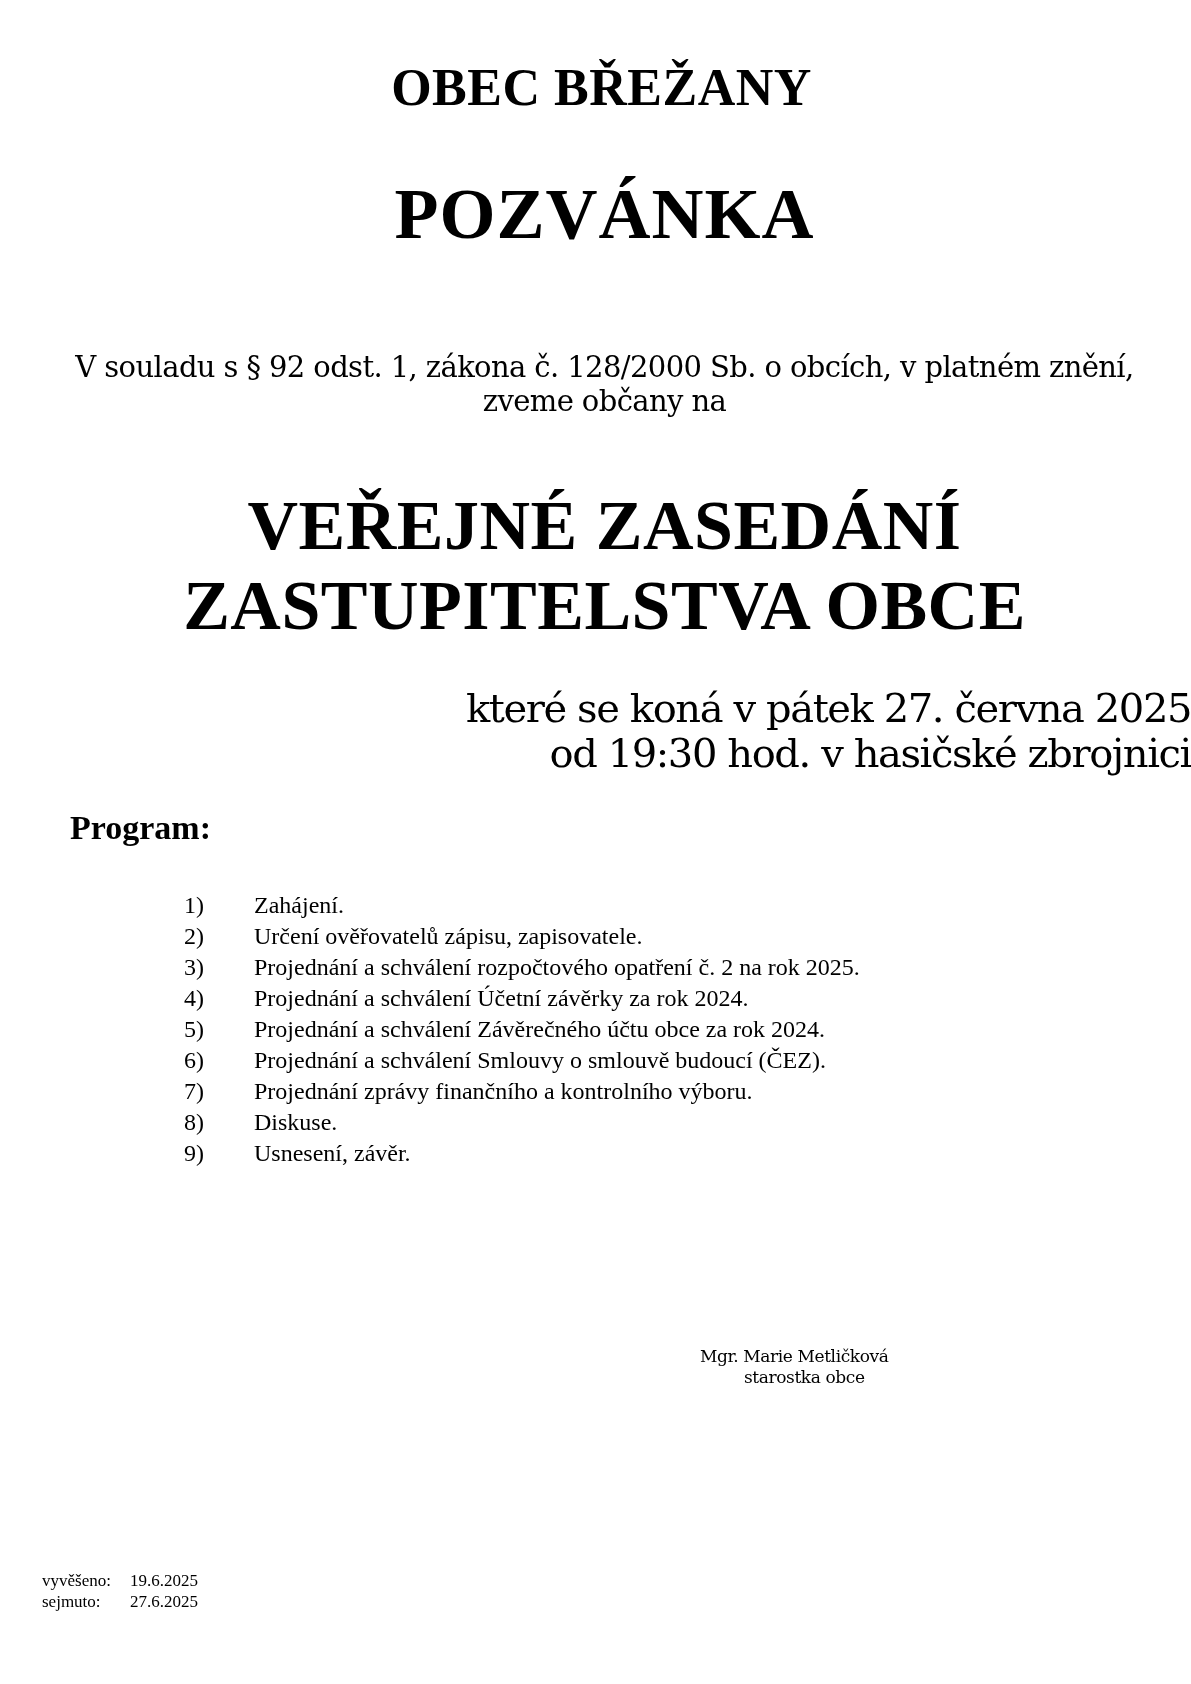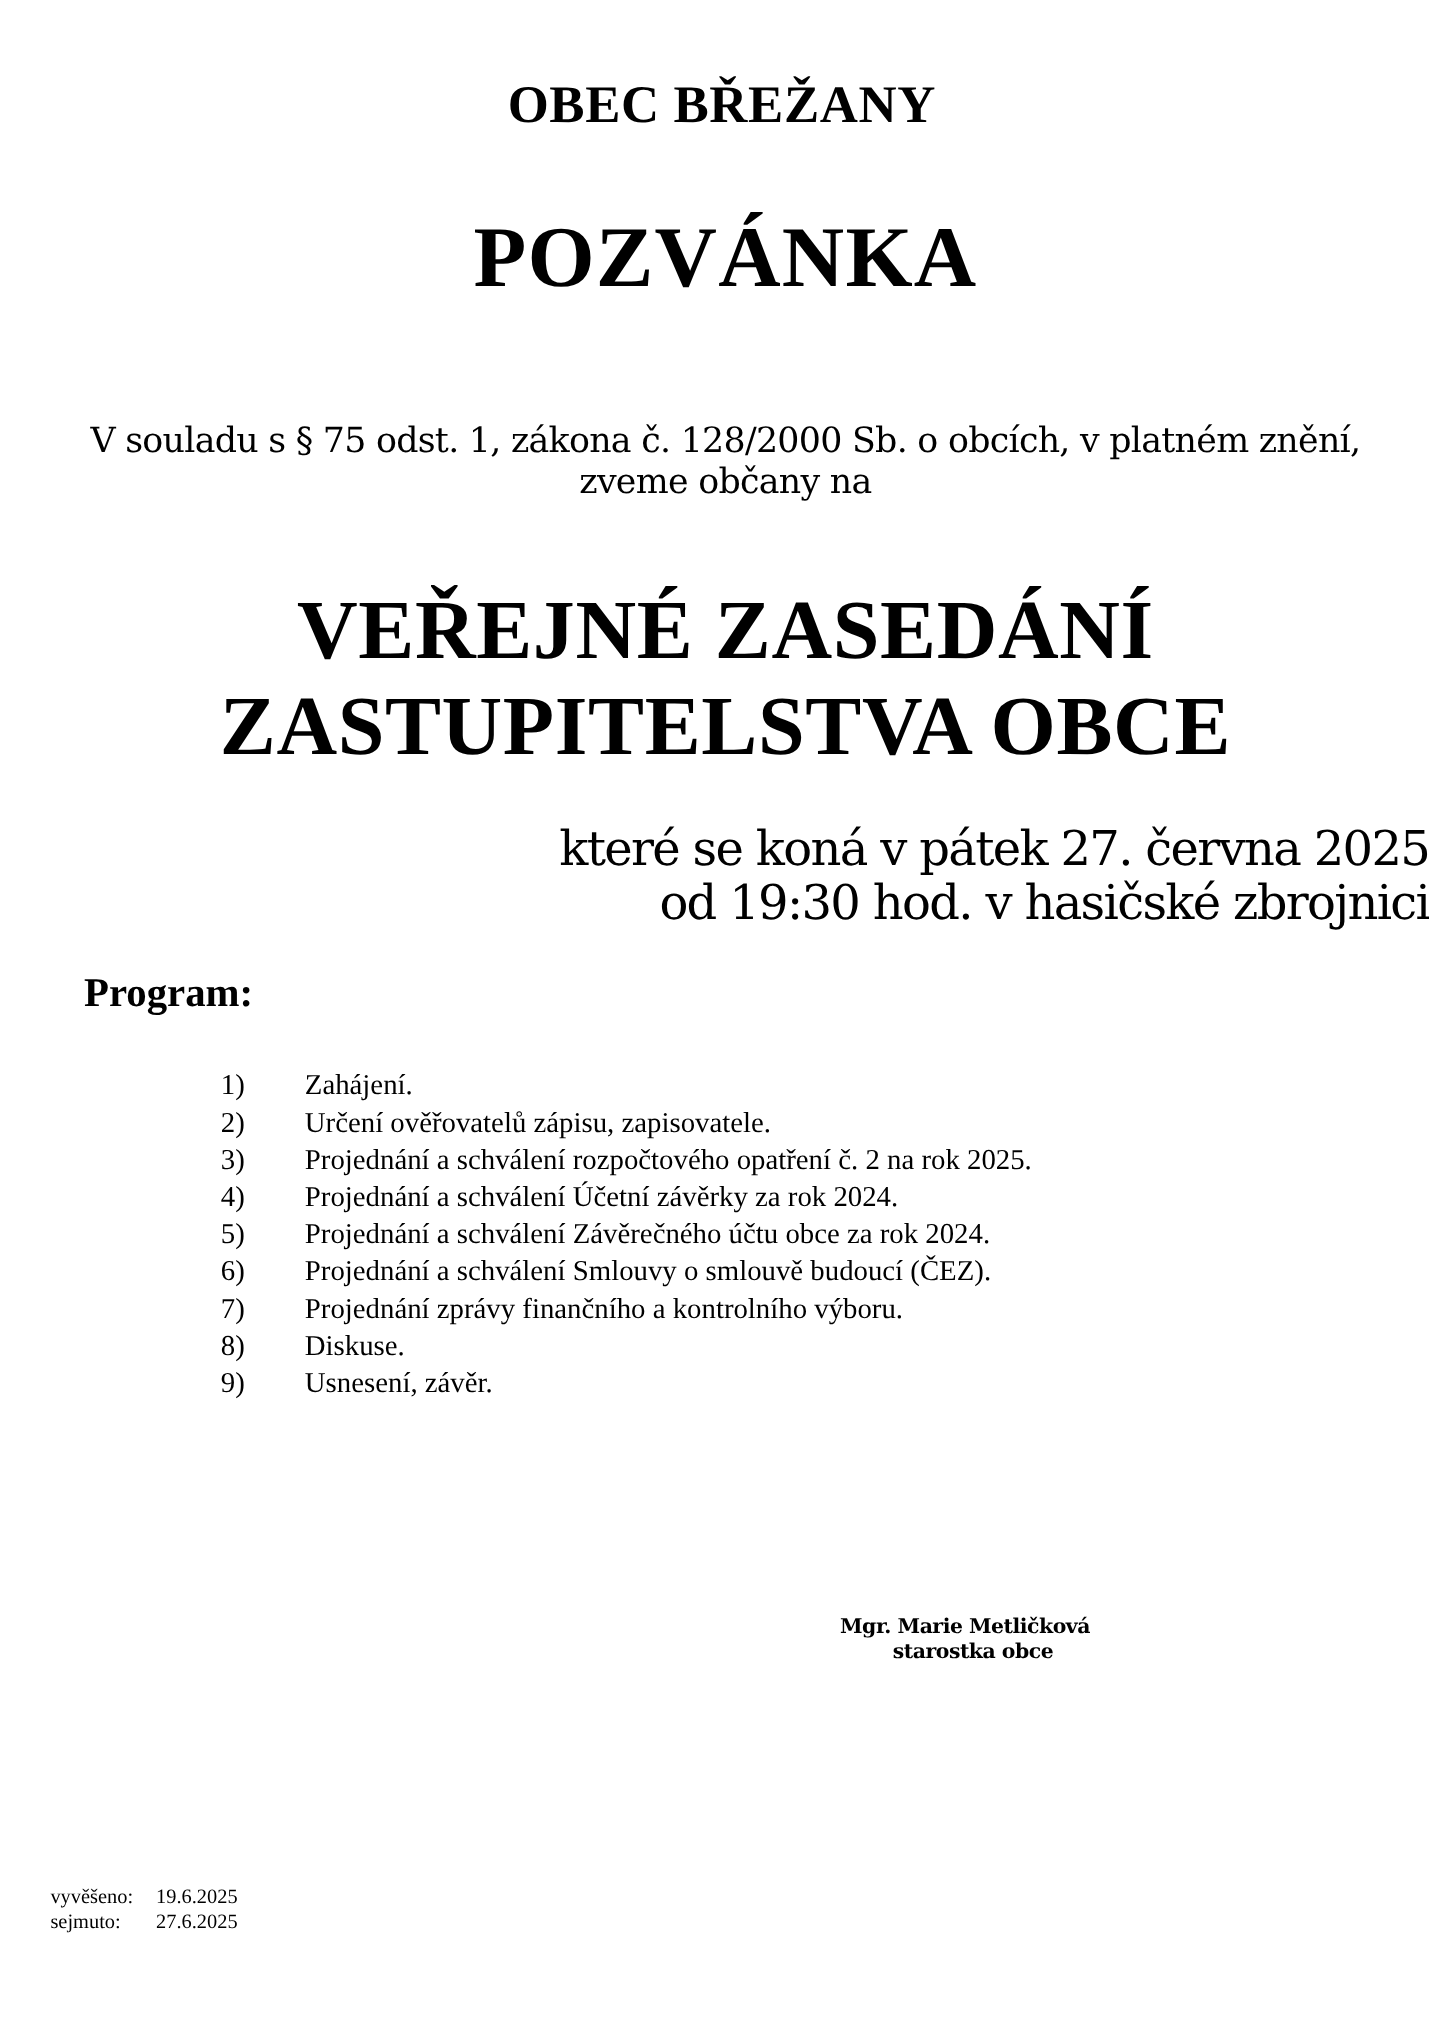--- a/index.html
+++ b/index.html
@@ -13,21 +13,21 @@
       position: relative;
       overflow: hidden;
       color: #000000;
       font-family: "Liberation Serif", "DejaVu Serif", serif;
     }
     .abs { position: absolute; }
     .center { left: 0; width: 1191px; text-align: center; }
 
     .municipality {
       top: 58px;
-      font-size: 44px;
+      font-size: 52px;
       font-weight: bold;
       letter-spacing: 0.5px;
       line-height: 60px;
       padding-left: 12px;
       box-sizing: border-box;
     }
     .doc-title {
       top: 172px;
       font-size: 72px;
       font-weight: bold;
@@ -94,21 +94,20 @@
       width: 70px;
       flex: 0 0 70px;
     }
     .signature {
       top: 1346px;
       left: 700px;
       font-size: 17px;
       line-height: 21px;
       font-family: "DejaVu Serif", "Liberation Serif", serif;
       letter-spacing: -0.4px;
-      font-weight: bold;
     }
     .signature .role {
       display: block;
       padding-left: 44px;
     }
     .postings {
       top: 1570px;
       left: 42px;
       font-size: 17px;
       line-height: 21px;
@@ -117,21 +116,21 @@
     .postings .lbl { width: 88px; }
   </style>
 </head>
 <body>
 
 <div class="abs center municipality">OBEC BŘEŽANY</div>
 
 <div class="abs center doc-title">POZVÁNKA</div>
 
 <div class="abs center intro">
-  <div>V souladu s § 75 odst. 1, zákona č. 128/2000 Sb. o obcích, v platném znění,</div>
+  <div>V souladu s § 92 odst. 1, zákona č. 128/2000 Sb. o obcích, v platném znění,</div>
   <div>zveme občany na</div>
 </div>
 
 <div class="abs center meeting-title">
   <div>VEŘEJNÉ ZASEDÁNÍ</div>
   <div>ZASTUPITELSTVA OBCE</div>
 </div>
 
 <div class="abs center meeting-when">
   <span style="display:block">které se koná v pátek 27. června 2025</span>

